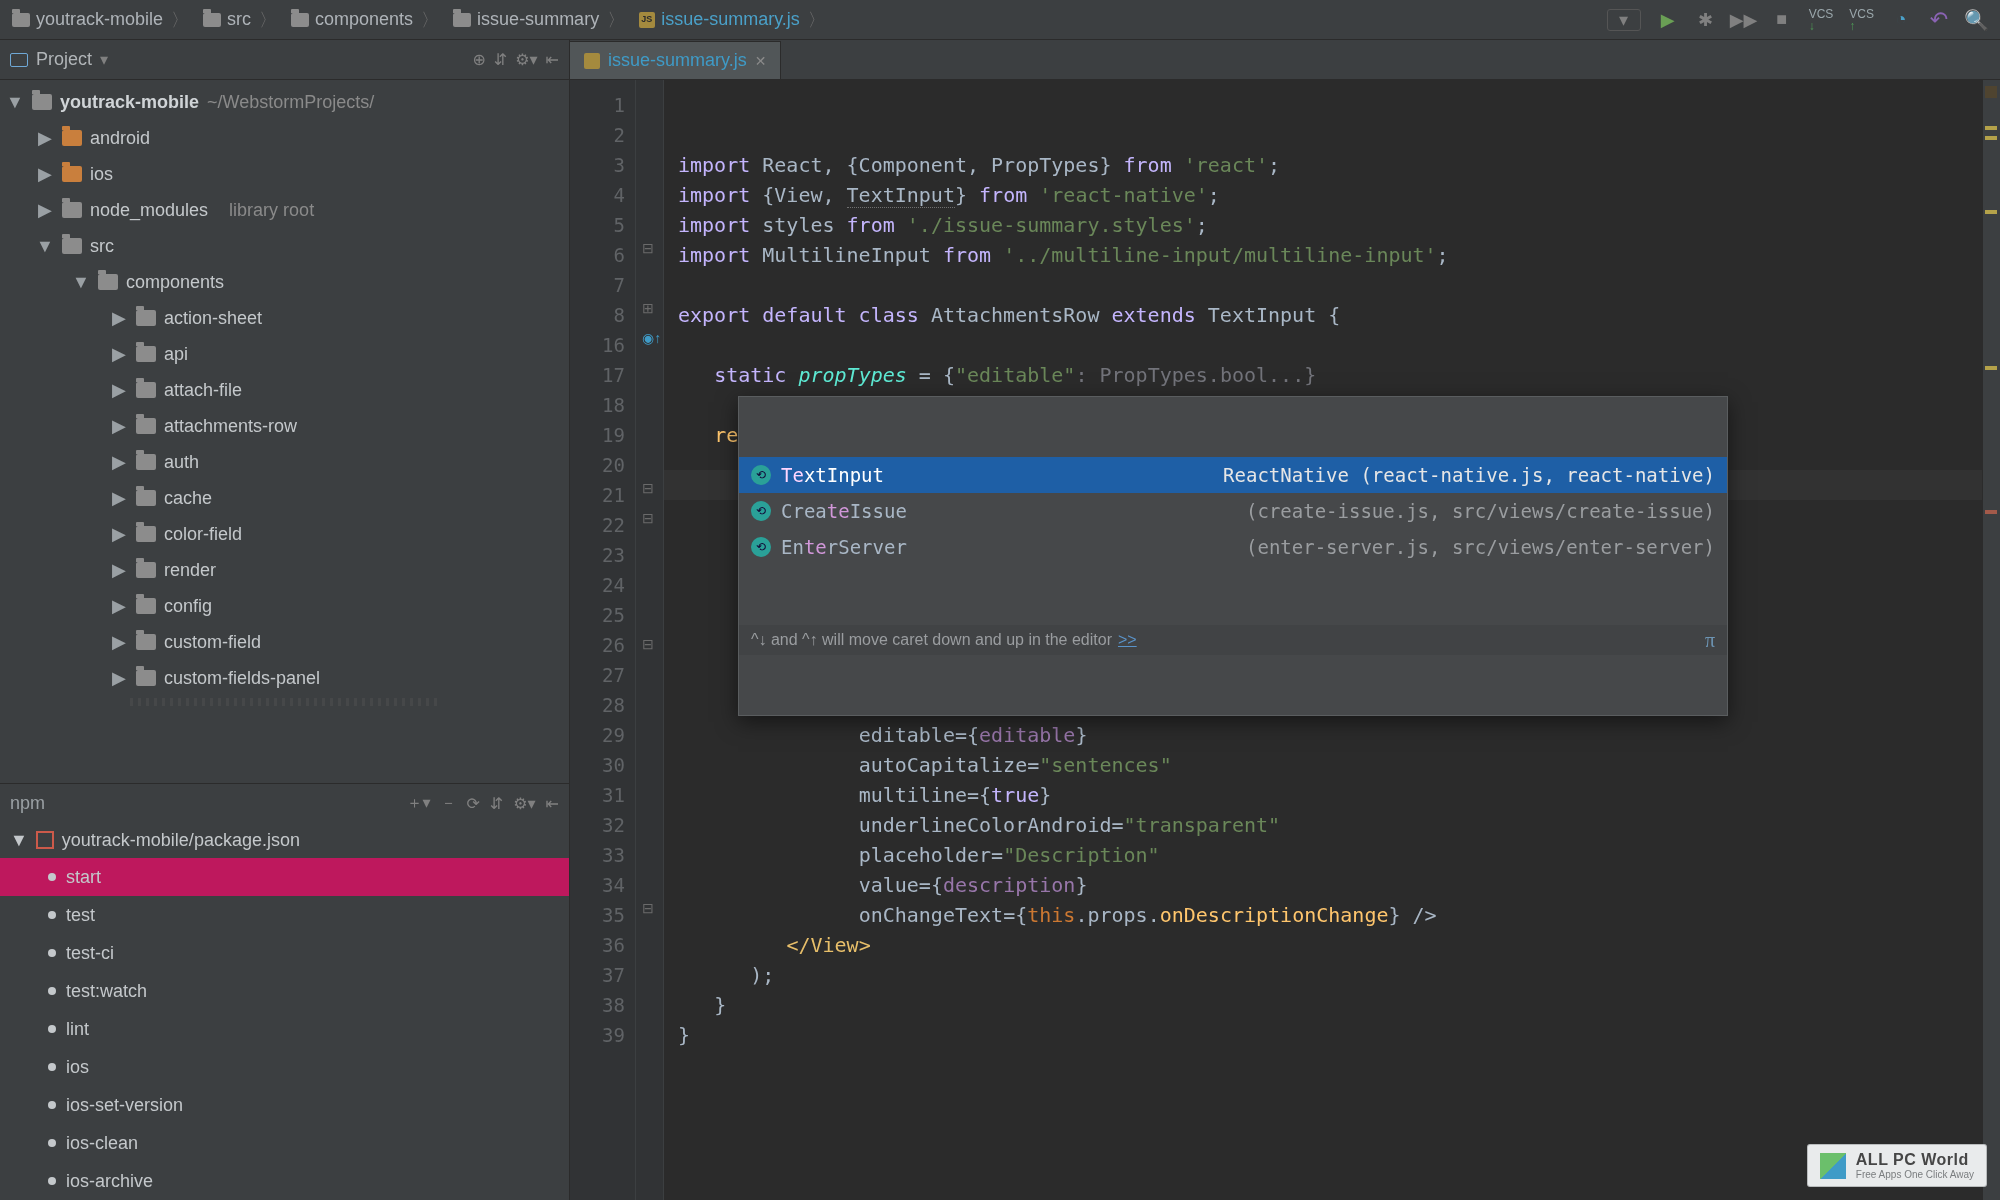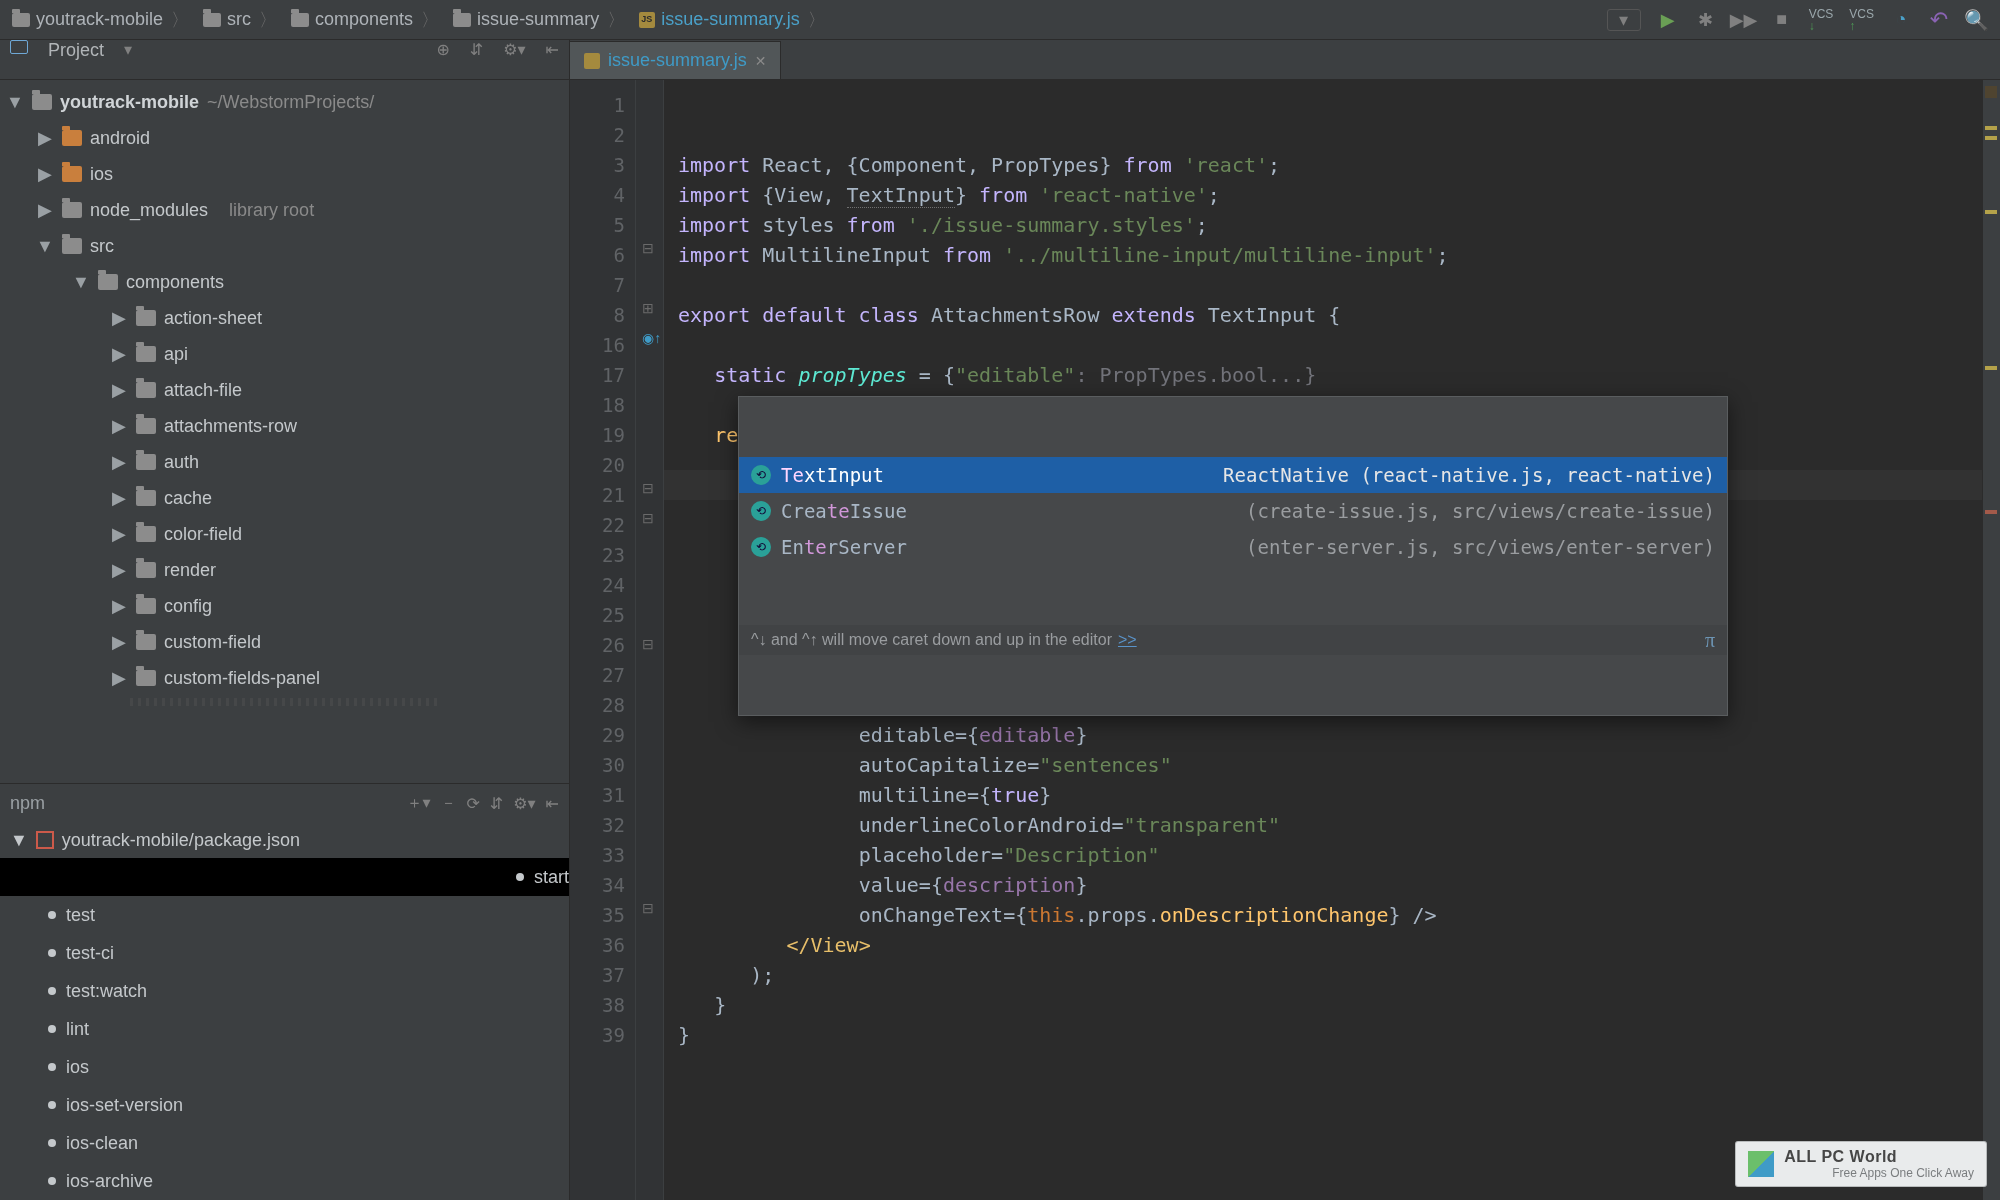--- a/index.html
+++ b/index.html
@@ -33,21 +33,21 @@
   .crumb .chev { color:#6a6a6a; padding: 0 2px; }
   .tool-right { display:flex; align-items:center; gap:16px; padding-right:6px;}
   .tool-right .ticon { width:22px; height:22px; display:flex; align-items:center; justify-content:center; color:#808080; }
   .tool-right .vcs { color:#9aa7ab; font-size:12px; line-height:1; }
   .tool-right .vcs .arr { font-size:12px; }
 
   
   .row2 { height: 40px; display:flex; background:#3c3f41; border-bottom:1px solid #2b2b2b;}
   .proj-header {
     width: 570px;
-    display:flex; align-items:flex-start; gap:20px;
+    display:flex; align-items:center; gap:8px;
     padding:0 10px;
     border-right:1px solid #2b2b2b;
   }
   .proj-header .ph-ico { width:18px; height:14px; border:1px solid #6fa8d6; border-radius:2px; display:inline-block; }
   .proj-header .name { color:#b1b5b8;}
   .proj-header .spacer { flex:1; }
   .proj-header .mini { color:#808080; font-size:16px; }
   .tabstrip { flex:1; display:flex; align-items:flex-end; }
   .tab {
     display:flex; align-items:center; gap:8px;
@@ -79,21 +79,21 @@
 
   .npm-panel { border-top:1px solid #2b2b2b; background:#3c3f41; display:flex; flex-direction:column;}
   .npm-head { height:38px; display:flex; align-items:center; padding:0 10px; gap:10px;}
   .npm-head .title { color:#9aa0a4; }
   .npm-head .spacer { flex:1; }
   .npm-head .mini { color:#808080; font-size:16px; }
   .npm-root { display:flex; align-items:center; gap:8px; height:36px; padding-left:10px; color:#c4c8cb;}
   .npm-root .n-ico { width:18px; height:18px; border:2px solid #cc5a4a; display:inline-block; }
   .npm-item { display:flex; align-items:center; gap:10px; height:38px; padding-left:48px; color:#c4c8cb;}
   .npm-item .bullet { width:8px; height:8px; border-radius:50%; background:#c4c8cb; display:inline-block;}
-  .npm-item.selected { background:#000000;justify-content:flex-end; }
+  .npm-item.selected { background:#be185d; }
 
   
   .editor { flex:1; display:flex; background:#2b2b2b; position:relative;}
   .gutter {
     width:66px; background:#313335; text-align:right;
     padding: 10px 10px 0 0;
     color:#606366;
     font-family:"Menlo","Monaco",monospace;
     font-size:19px;
     line-height:30px;
@@ -174,21 +174,21 @@
     padding:6px 12px; border-radius:2px;
     font-size:16px; display:flex; align-items:center; gap:10px;
     box-shadow:0 0 0 1px #b9bcbd;
   }
   .watermark .cube {
     width:26px; height:26px;
     background: linear-gradient(135deg,#6bbf6b 50%, #3f9bc7 50%);
     display:inline-block;
   }
   .watermark .big { font-weight:600; letter-spacing:.5px;}
-  .watermark .small { font-size:12px; color:#7a7d7f; display:block;margin-left:48px; }
+  .watermark .small { font-size:10px; color:#7a7d7f; display:block; }
 </style>
 </head>
 <body>
 
 <div class="topbar">
   <div class="breadcrumbs">
     <span class="crumb">
         <span class="folder-ico"></span>
         <span>youtrack-mobile</span>
         <span class="chev">〉</span>

